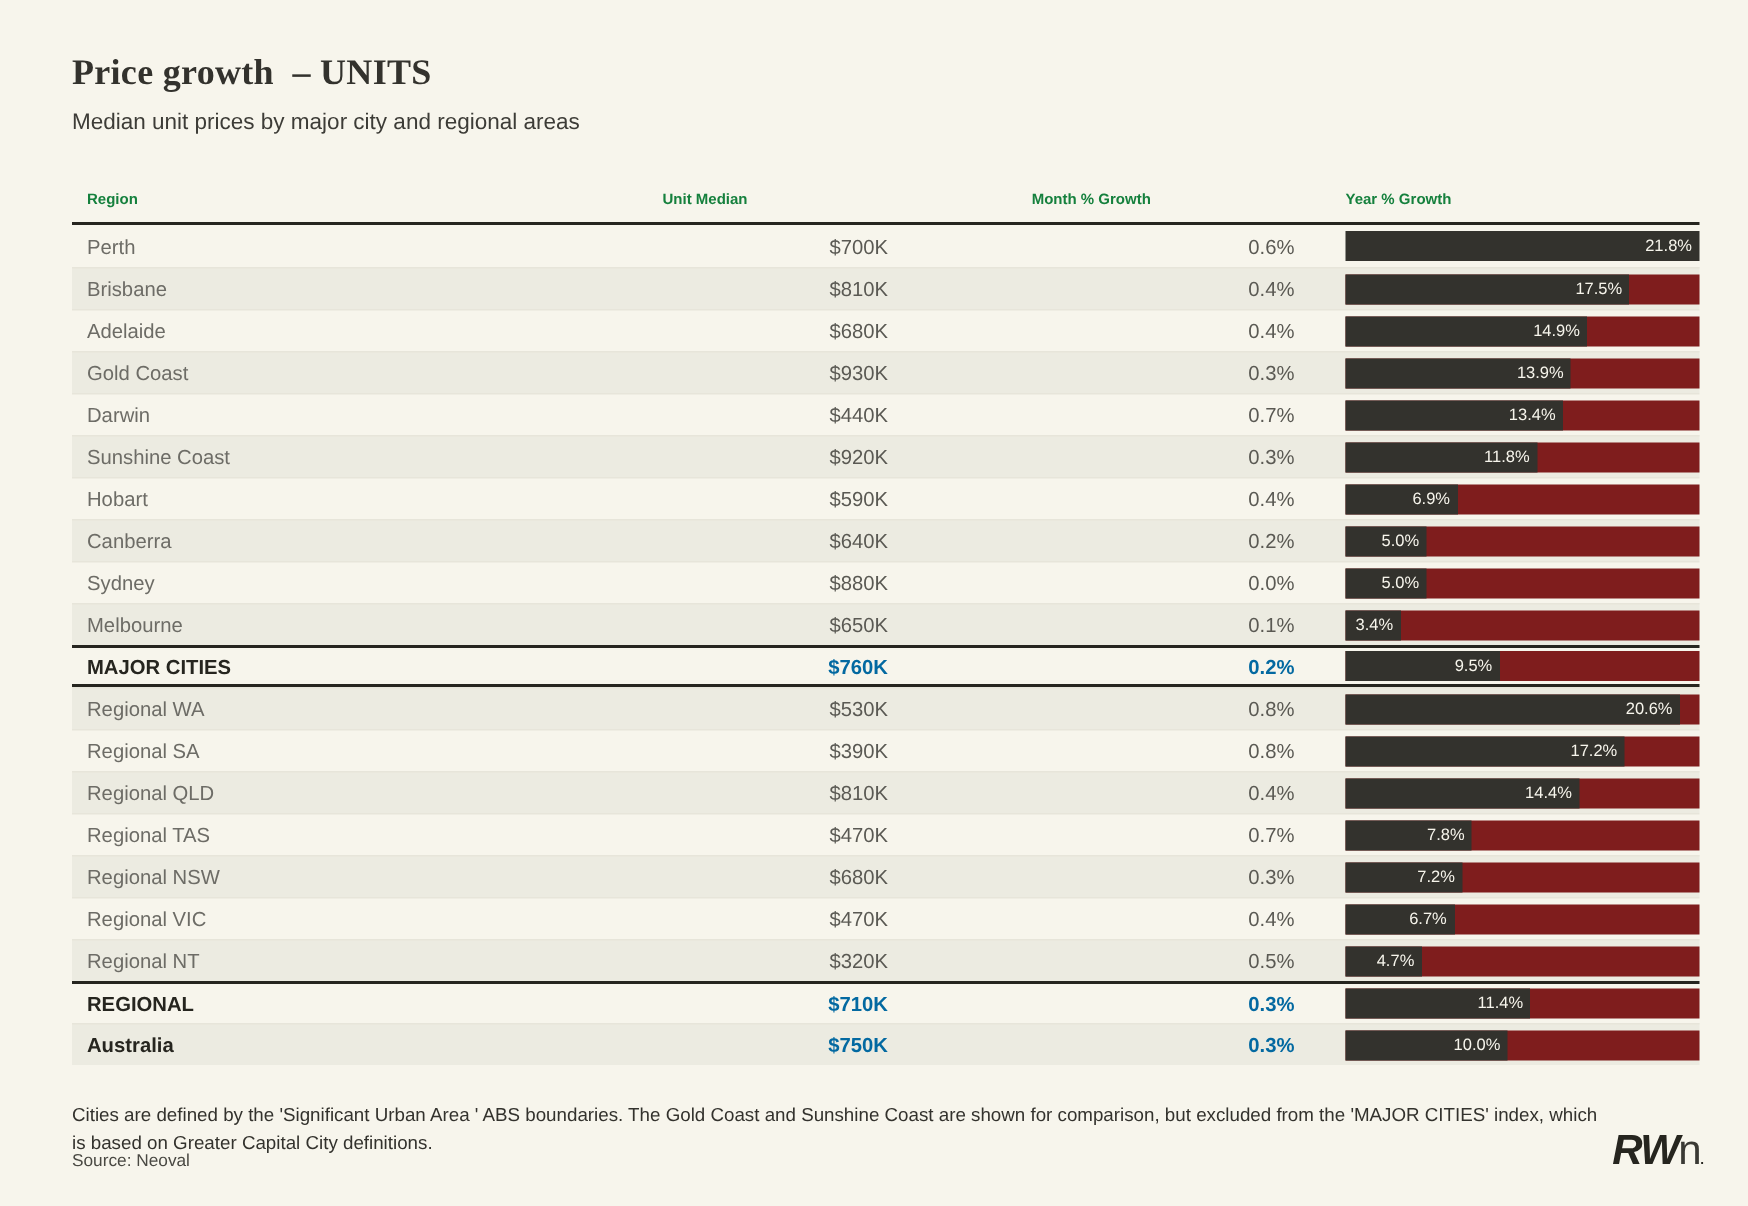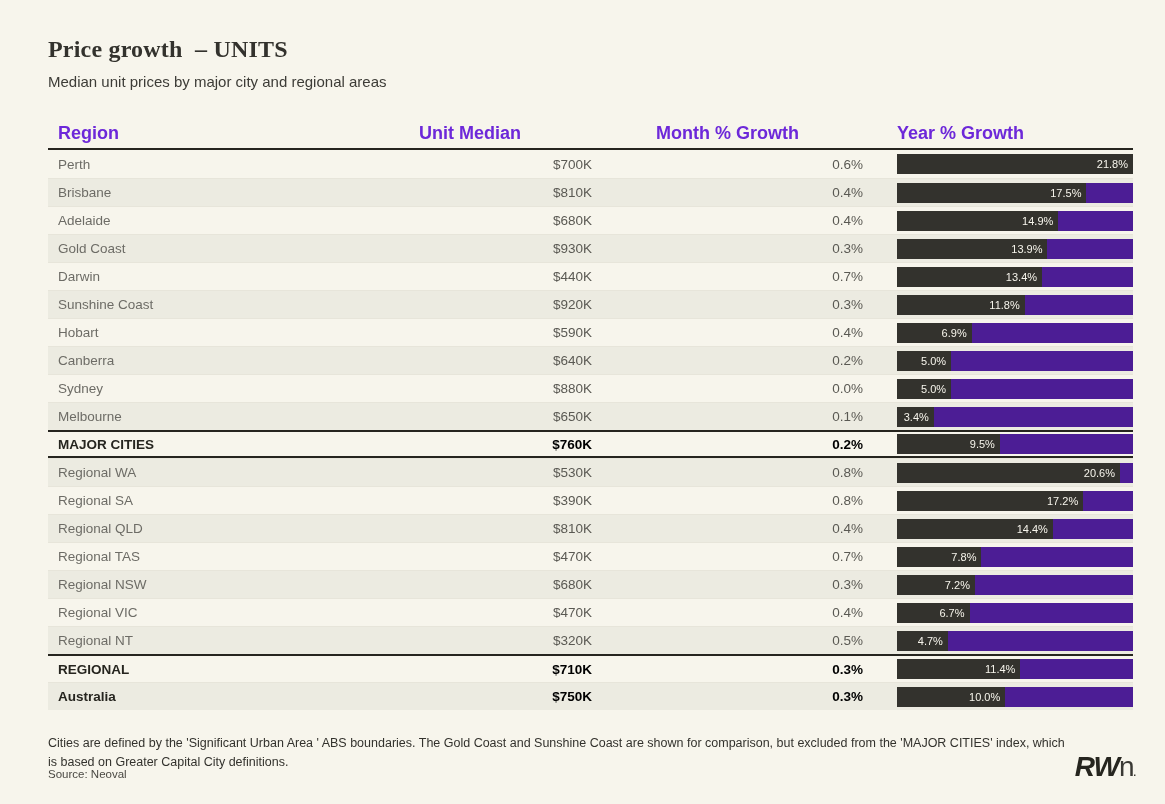--- a/index.html
+++ b/index.html
@@ -23,44 +23,44 @@
     font-size:15px; color:#3d3c37;
   }
 
   .table {
     position:absolute; left:48px; top:118px; width:1085px;
   }
   .thead {
     display:grid; grid-template-columns:300px 244px 271px 270px;
     height:30px; align-items:center;
     border-bottom:2px solid #26251f;
-    font-size:18px; font-weight:700; color:#6d28d9;
+    font-size:10px; font-weight:700; color:#15803d;
   }
   .thead .c-region { padding-left:10px; }
   .thead .c-median, .thead .c-month { text-align:center; }
   .thead .c-year { padding-left:34px; }
 
   .row {
     display:grid; grid-template-columns:300px 244px 271px 270px;
     height:28px; align-items:center;
     font-size:13.5px; color:#6d6c66;
     box-sizing:border-box;
   }
   .row + .row { border-top:1px solid #e7e5da; }
   .row.striped { background:#ecebe1; }
   .row .c-region { padding-left:10px; }
   .row .c-median, .row .c-month { text-align:right; color:#5a5953; }
   .row.emph { font-weight:700; color:#26251f; }
-  .row.emph .c-median, .row.emph .c-month { color:#000000; }
+  .row.emph .c-median, .row.emph .c-month { color:#0369a1; }
   .row.btop { border-top:2px solid #26251f !important; }
   .row.bbot { border-bottom:2px solid #26251f; }
 
   .c-year { padding-left:34px; }
   .track {
-    width:236px; height:20px; background:#4c1d95; position:relative;
+    width:236px; height:20px; background:#7f1d1d; position:relative;
   }
   .bar {
     height:100%; background:#33322d;
     display:flex; align-items:center; justify-content:flex-end;
   }
   .bar-label {
     color:#f7f5ec; font-size:11px; font-weight:400;
     padding-right:5px; white-space:nowrap;
   }
 

